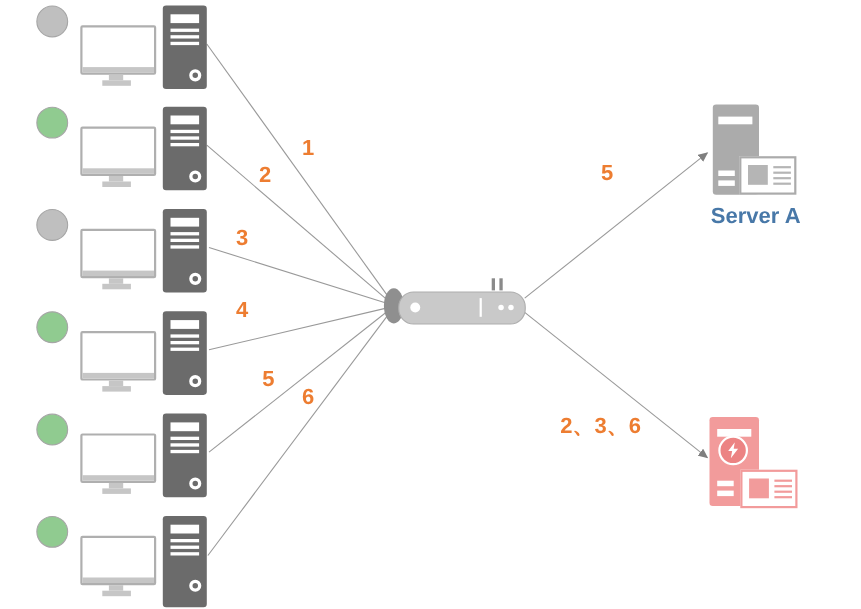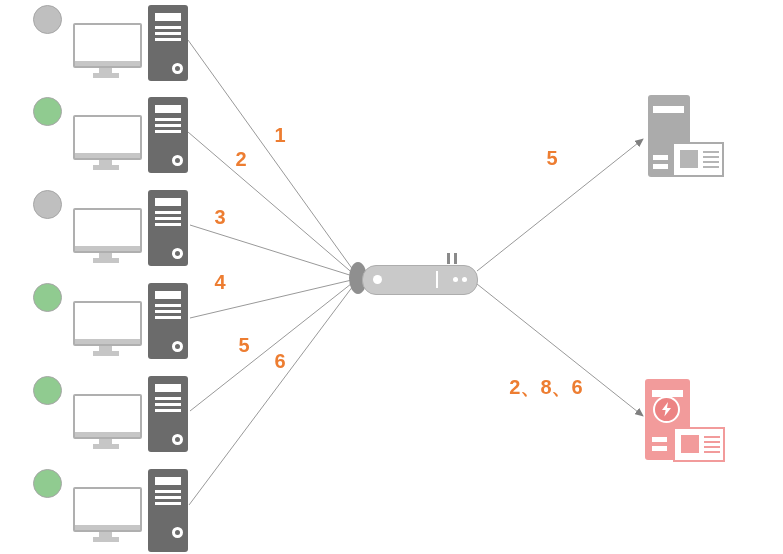--- a/index.html
+++ b/index.html
@@ -194,20 +194,21 @@
     <div class="srv-slot" style="left:5px; top:60px;"></div>
     <div class="srv-slot" style="left:5px; top:69px;"></div>
   </div>
   <div class="srv-card" style="left:672px; top:142px; width:48px; height:31px; border:2px solid #ABABAB;">
     <div class="card-square" style="background:#B5B5B5;"></div>
     <div class="card-line" style="top:7px;  background:#B5B5B5;"></div>
     <div class="card-line" style="top:12px; background:#B5B5B5;"></div>
     <div class="card-line" style="top:17px; background:#B5B5B5;"></div>
     <div class="card-line" style="top:22px; background:#B5B5B5;"></div>
   </div>
+  <div class="server-label" style="left:637px; top:186px;">Server A</div>
 
   <div class="srv-tower" style="left:645px; top:379px; width:45px; height:81px; background:#F29B9B;">
     <div class="srv-bar" style="left:7px; top:11px; width:31px;"></div>
     <div class="flash-circle">
       <svg width="13" height="15" viewBox="0 0 13 15">
         <path d="M8 0 L2 8 H5.6 L4.4 14.5 L11 6 H7 Z" fill="#ffffff"></path>
       </svg>
     </div>
     <div class="srv-slot" style="left:7px; top:58px;"></div>
     <div class="srv-slot" style="left:7px; top:67px;"></div>
@@ -221,15 +222,15 @@
   </div>
 
   <div class="num-label" style="left:260px; top:124px;">1</div>
   <div class="num-label" style="left:221px; top:148px;">2</div>
   <div class="num-label" style="left:200px; top:206px;">3</div>
   <div class="num-label" style="left:200px; top:271px;">4</div>
   <div class="num-label" style="left:224px; top:334px;">5</div>
   <div class="num-label" style="left:260px; top:350px;">6</div>
 
   <div class="route-label-a">5</div>
-  <div class="route-label-b">2、8、6</div>
+  <div class="route-label-b">2、3、6</div>
 
 </div>
 
 </body></html>

